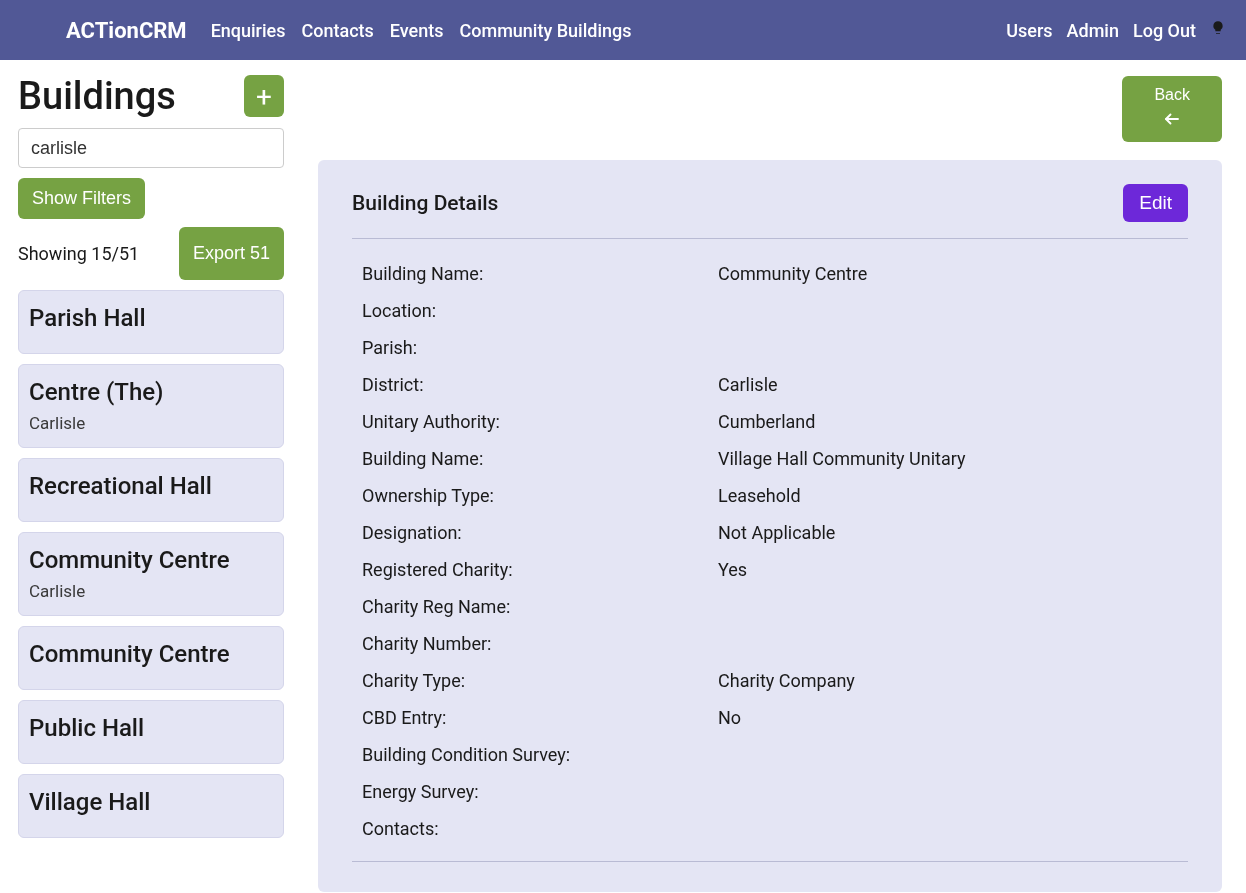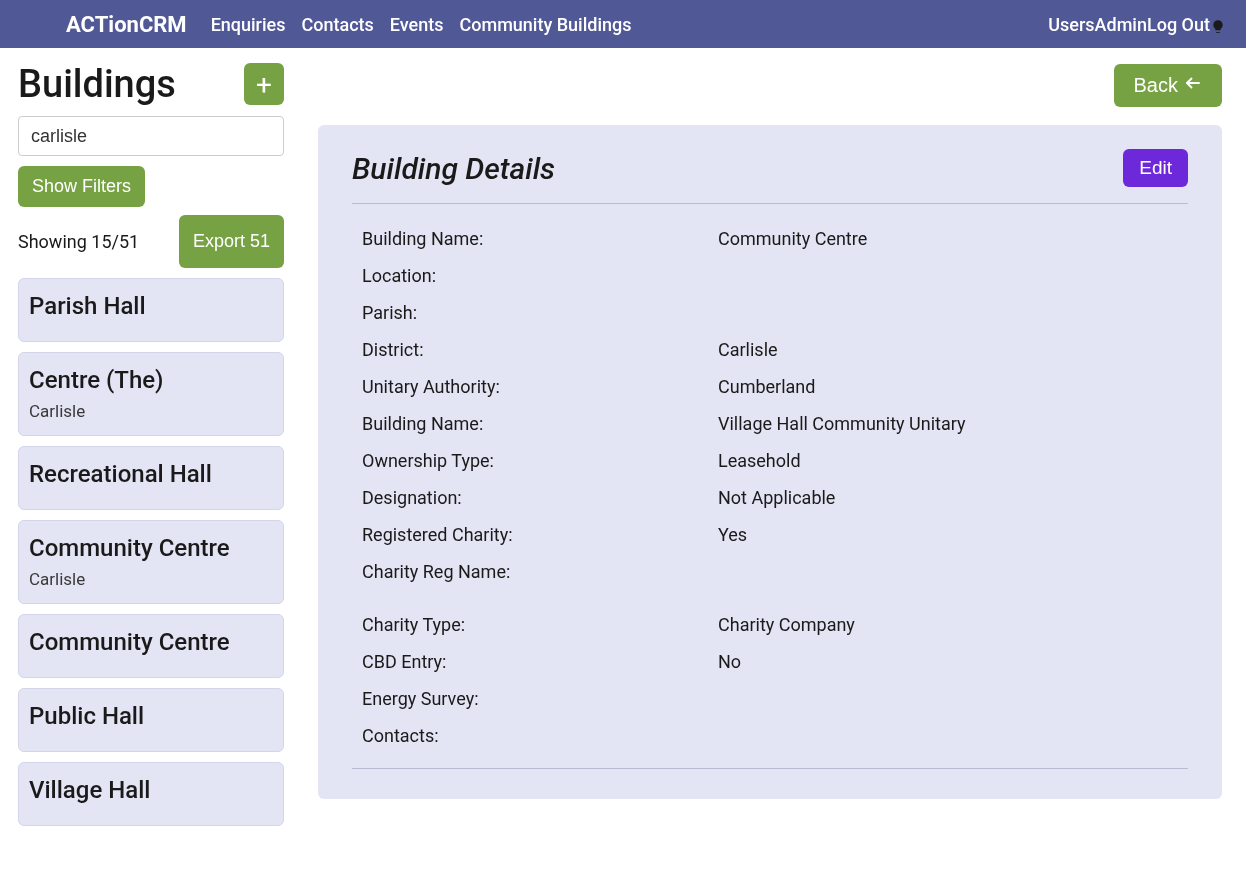--- a/index.html
+++ b/index.html
@@ -8,41 +8,42 @@
     background: #ffffff;
     color: #1a1a1a;
     width: 1246px;
     height: 893px;
     overflow: hidden;
   }
 
   
   .topnav {
     background: #515896;
-    height: 48px;
+    height: 60px;
     display: flex;
     align-items: center;
     padding: 0 20px 0 66px;
     color: #ffffff;
   }
   .brand {
     font-size: 22px;
     font-weight: 700;
     margin-right: 24px;
   }
   .navlinks { display: flex; gap: 16px; }
   .navlink {
     font-size: 18px;
     font-weight: 500;
     cursor: pointer;
   }
   .nav-right {
     margin-left: auto;
     display: flex;
-    align-items: flex-end;
+    align-items: flex-start;
+    gap: 14px;
   }
   .bulb {
     width: 16px; height: 16px;
     display: inline-block;
   }
 
   
   .layout {
     display: flex;
     height: calc(893px - 56px);
@@ -142,40 +143,39 @@
   .back-row {
     display: flex;
     justify-content: flex-end;
     margin-bottom: 18px;
   }
   .back-btn {
     background: #76a243;
     color: #fff;
     border: none;
     border-radius: 6px;
-    padding: 10px 20px;
-    font-size: 20px;
-    cursor: pointer;
-    display: flex; align-items: center; gap: 6px;
+    padding: 10px 32px;
+    font-size: 16px;
+    cursor: pointer;
+    display: flex; align-items: center; gap: 6px; flex-direction: column;
   }
   .details-panel {
     background: #e4e5f4;
     border-radius: 6px;
     padding: 24px 34px 30px 34px;
   }
   .details-header {
     display: flex;
     justify-content: space-between;
     align-items: center;
     margin-bottom: 16px;
   }
   .details-title {
-    font-size: 30px;
+    font-size: 21px;
     font-weight: 500;
-    font-style: italic;
   }
   .edit-btn {
     background: #6d28d9;
     color: #fff;
     border: none;
     border-radius: 6px;
     padding: 8px 16px;
     font-size: 19px;
     cursor: pointer;
   }
@@ -318,29 +318,34 @@
           </div>
           <div class="field-row">
             <div class="field-label">Registered Charity:</div>
             <div class="field-value">Yes</div>
           </div>
           <div class="field-row">
             <div class="field-label">Charity Reg Name:</div>
             <div class="field-value"></div>
           </div>
           <div class="field-row">
+            <div class="field-label">Charity Number:</div>
             <div class="field-value"></div>
           </div>
           <div class="field-row">
             <div class="field-label">Charity Type:</div>
             <div class="field-value">Charity Company</div>
           </div>
           <div class="field-row">
             <div class="field-label">CBD Entry:</div>
             <div class="field-value">No</div>
+          </div>
+          <div class="field-row">
+            <div class="field-label">Building Condition Survey:</div>
+            <div class="field-value"></div>
           </div>
           <div class="field-row">
             <div class="field-label">Energy Survey:</div>
             <div class="field-value"></div>
           </div>
           <div class="field-row">
             <div class="field-label">Contacts:</div>
             <div class="field-value"></div>
           </div>
         </div>

